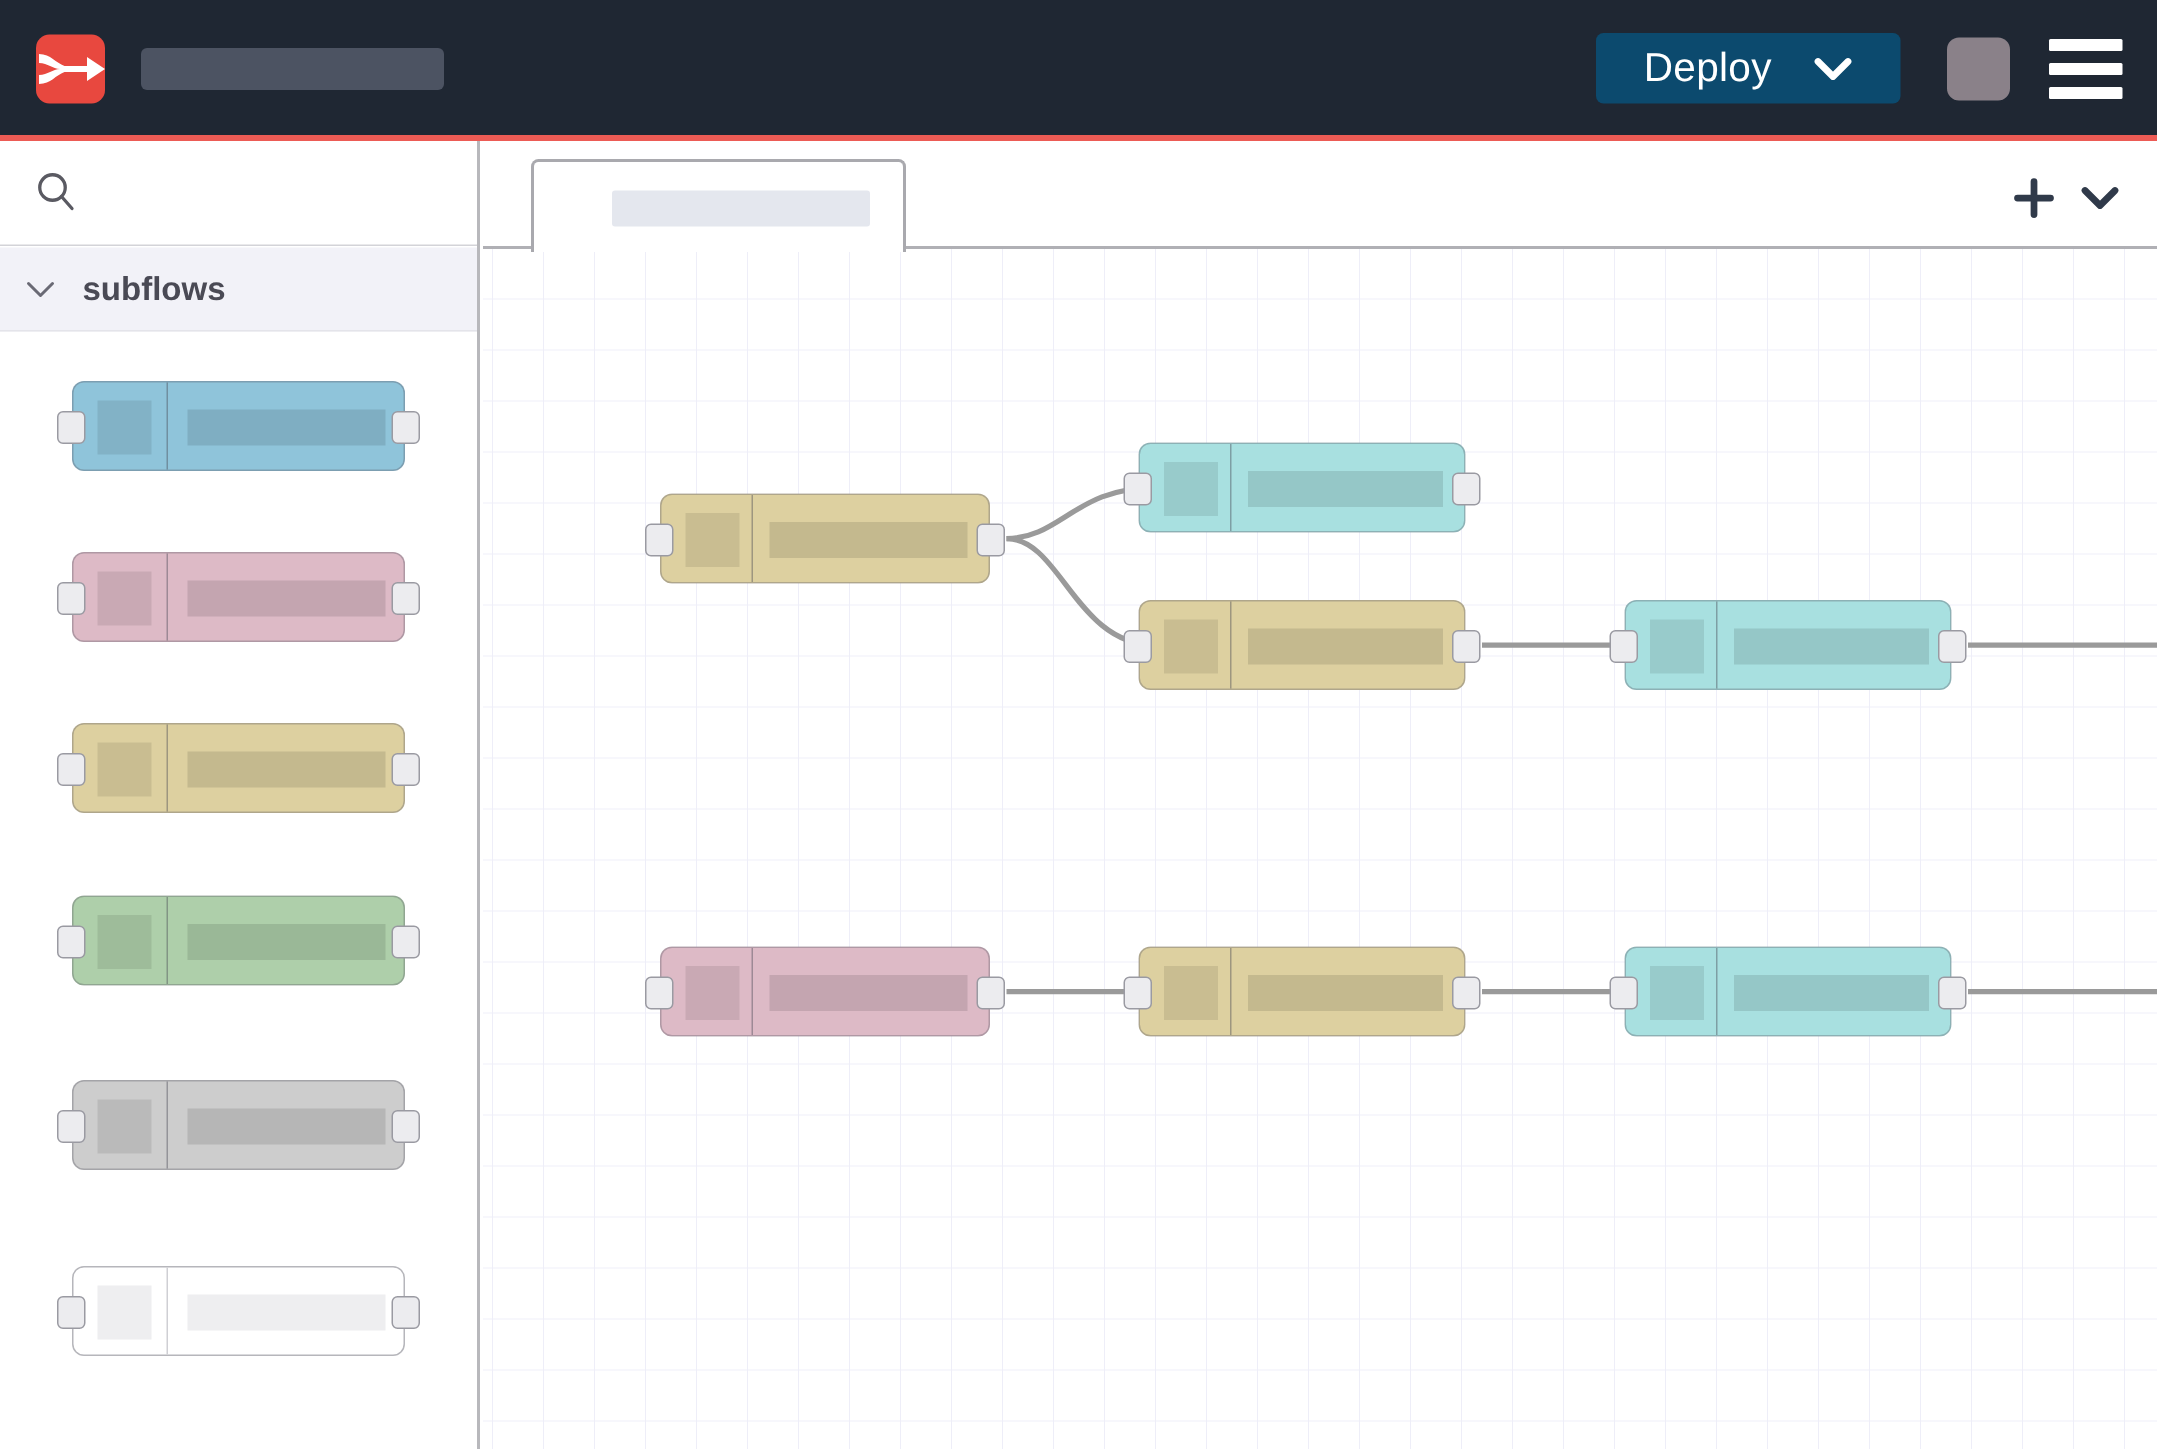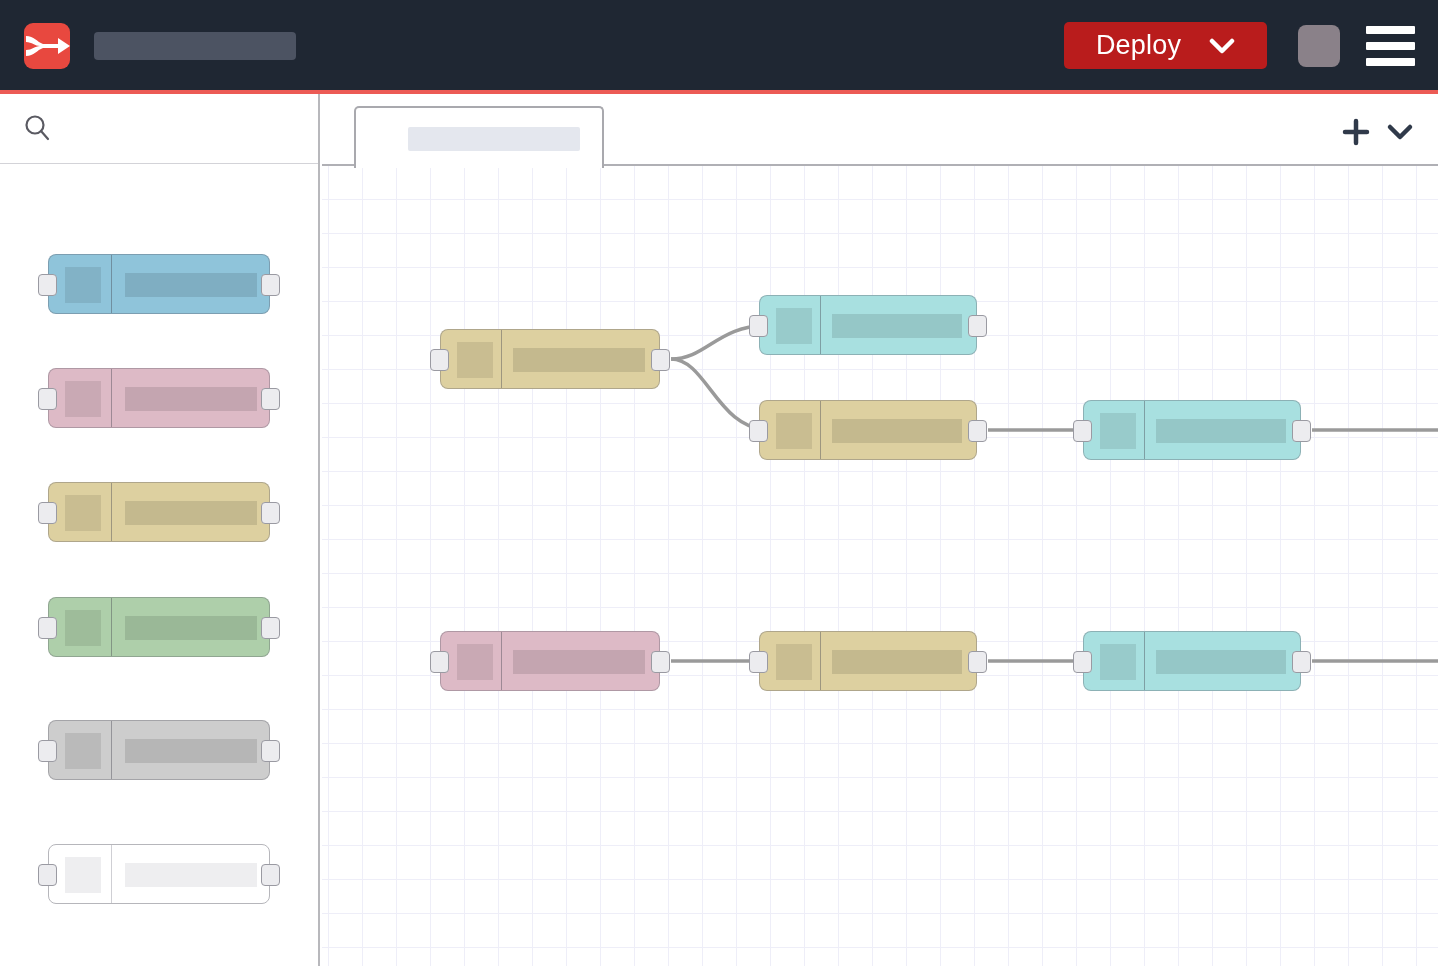--- a/index.html
+++ b/index.html
@@ -37,21 +37,21 @@
   .header-placeholder {
     position: absolute; left: 94px; top: 32px;
     width: 202px; height: 28px;
     border-radius: 4px;
     background: #4c5362;
   }
 
   .deploy-btn {
     position: absolute; left: 1064px; top: 22px;
     width: 203px; height: 47px;
-    background: #b91c1c;
+    background: #0c4a6e;
     border: none; border-radius: 5px;
     color: #ffffff;
     font-family: "Liberation Sans", sans-serif;
     font-size: 27px; font-weight: 400;
     display: flex; align-items: center; justify-content: center;
     cursor: pointer;
     letter-spacing: 0.2px;
   }
   .deploy-label { padding-right: 6px; }
   .deploy-caret { display: inline-block; margin-left: 22px; }
@@ -250,20 +250,28 @@
   <div class="palette">
     <div class="palette-search">
       <div class="search-icon">
         <svg width="32" height="32" viewBox="0 0 32 32" xmlns="http://www.w3.org/2000/svg">
           <circle cx="13" cy="12" r="8.5" stroke="#5a5a62" stroke-width="2.2" fill="none"></circle>
           <path d="M 19 18 L 26 26" stroke="#5a5a62" stroke-width="2.2" stroke-linecap="round" fill="none"></path>
         </svg>
       </div>
     </div>
 
+    <div class="palette-category">
+      <span class="cat-chevron">
+        <svg width="20" height="12" viewBox="0 0 20 12" xmlns="http://www.w3.org/2000/svg">
+          <path d="M 2 2 L 10 10 L 18 2" stroke="#6a6a75" stroke-width="2" fill="none" stroke-linecap="round" stroke-linejoin="round"></path>
+        </svg>
+      </span>
+      <span class="cat-label">subflows</span>
+    </div>
 
     <div class="palette-list">
 
       <div class="node pnode" style="top:32px;background:#8fc4da;">
         <div class="port port-in"></div>
         <div class="nicon"></div>
         <div class="divider"></div>
         <div class="nlabel"></div>
         <div class="port port-out"></div>
       </div>

